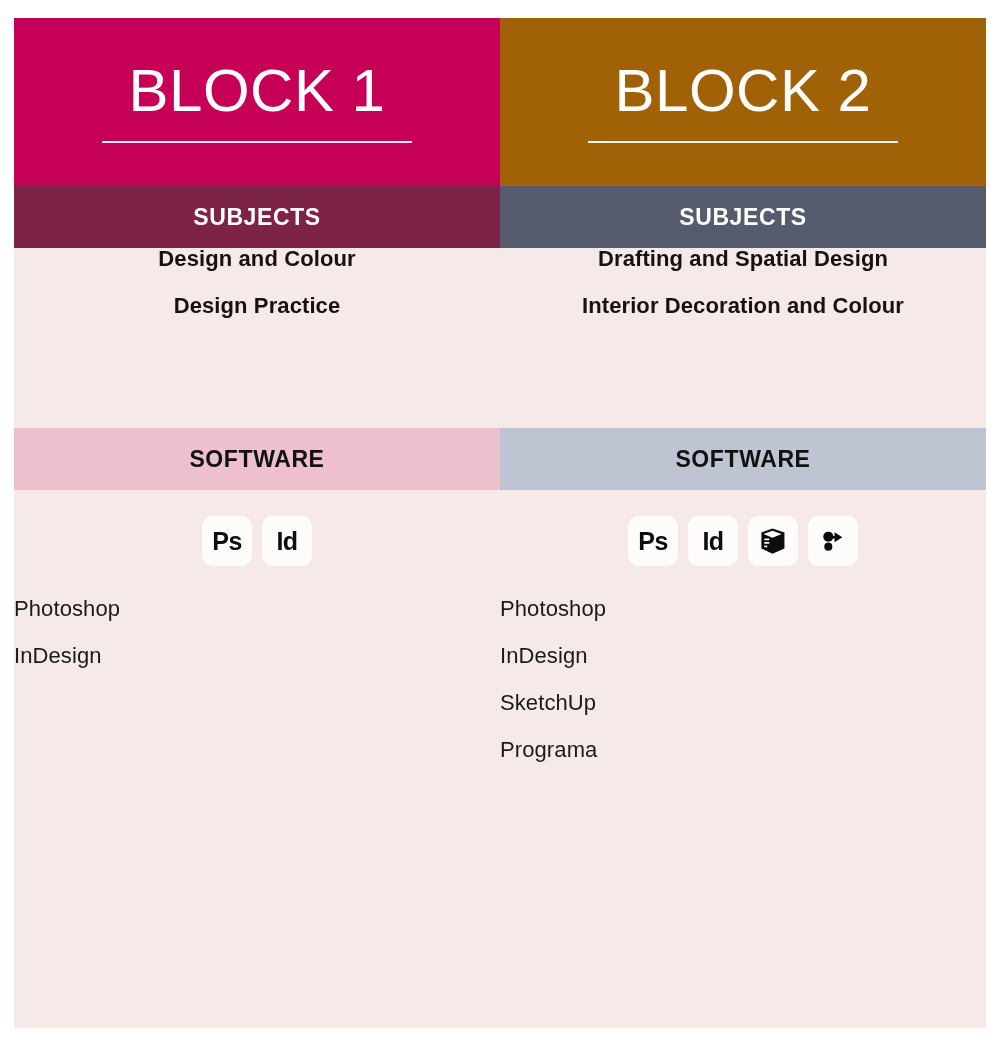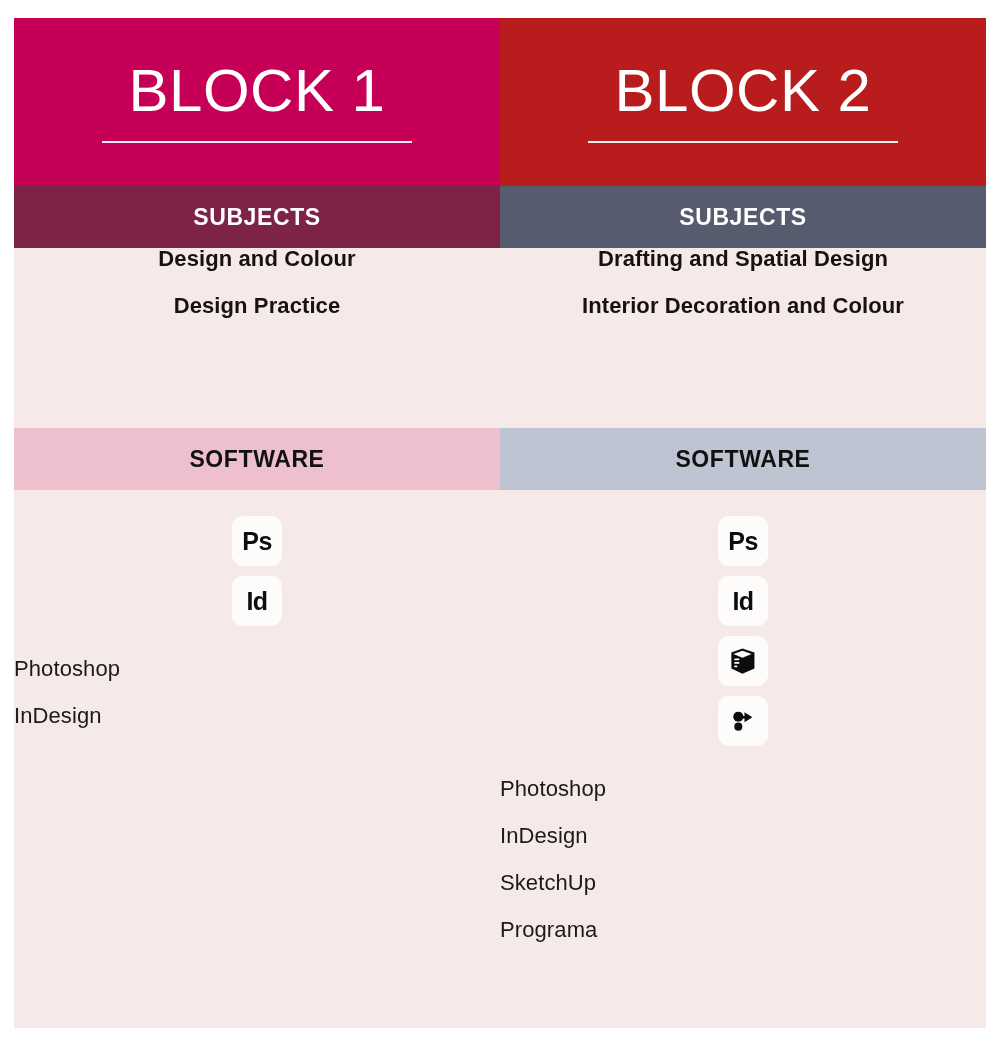--- a/index.html
+++ b/index.html
@@ -36,21 +36,21 @@
   
   .block-header {
     height: 168px;
     display: flex;
     flex-direction: column;
     align-items: center;
     justify-content: center;
     box-sizing: border-box;
   }
   .block-header.pink   { background: #C60057; }
-  .block-header.slate  { background: #b91c1c; justify-content: center; }
+  .block-header.slate  { background: #a16207; justify-content: center; }
 
   .block-title {
     color: #ffffff;
     font-size: 60px;
     font-weight: 400;
     letter-spacing: 0.5px;
     line-height: 1;
     margin: 0 0 20px 0;
     text-align: center;
   }
@@ -95,21 +95,21 @@
     font-weight: 700;
     color: #17120F;
     line-height: 1;
     margin-bottom: 25px;
     letter-spacing: 0.1px;
   }
 
   
   .icon-row {
     display: flex;
-    flex-direction: column;
+    flex-direction: row;
     justify-content: center;
     align-items: center;
     gap: 10px;
     margin-bottom: 32px;
   }
   .app-icon {
     width: 50px;
     height: 50px;
     border-radius: 11px;
     background: #FDFCFB;

